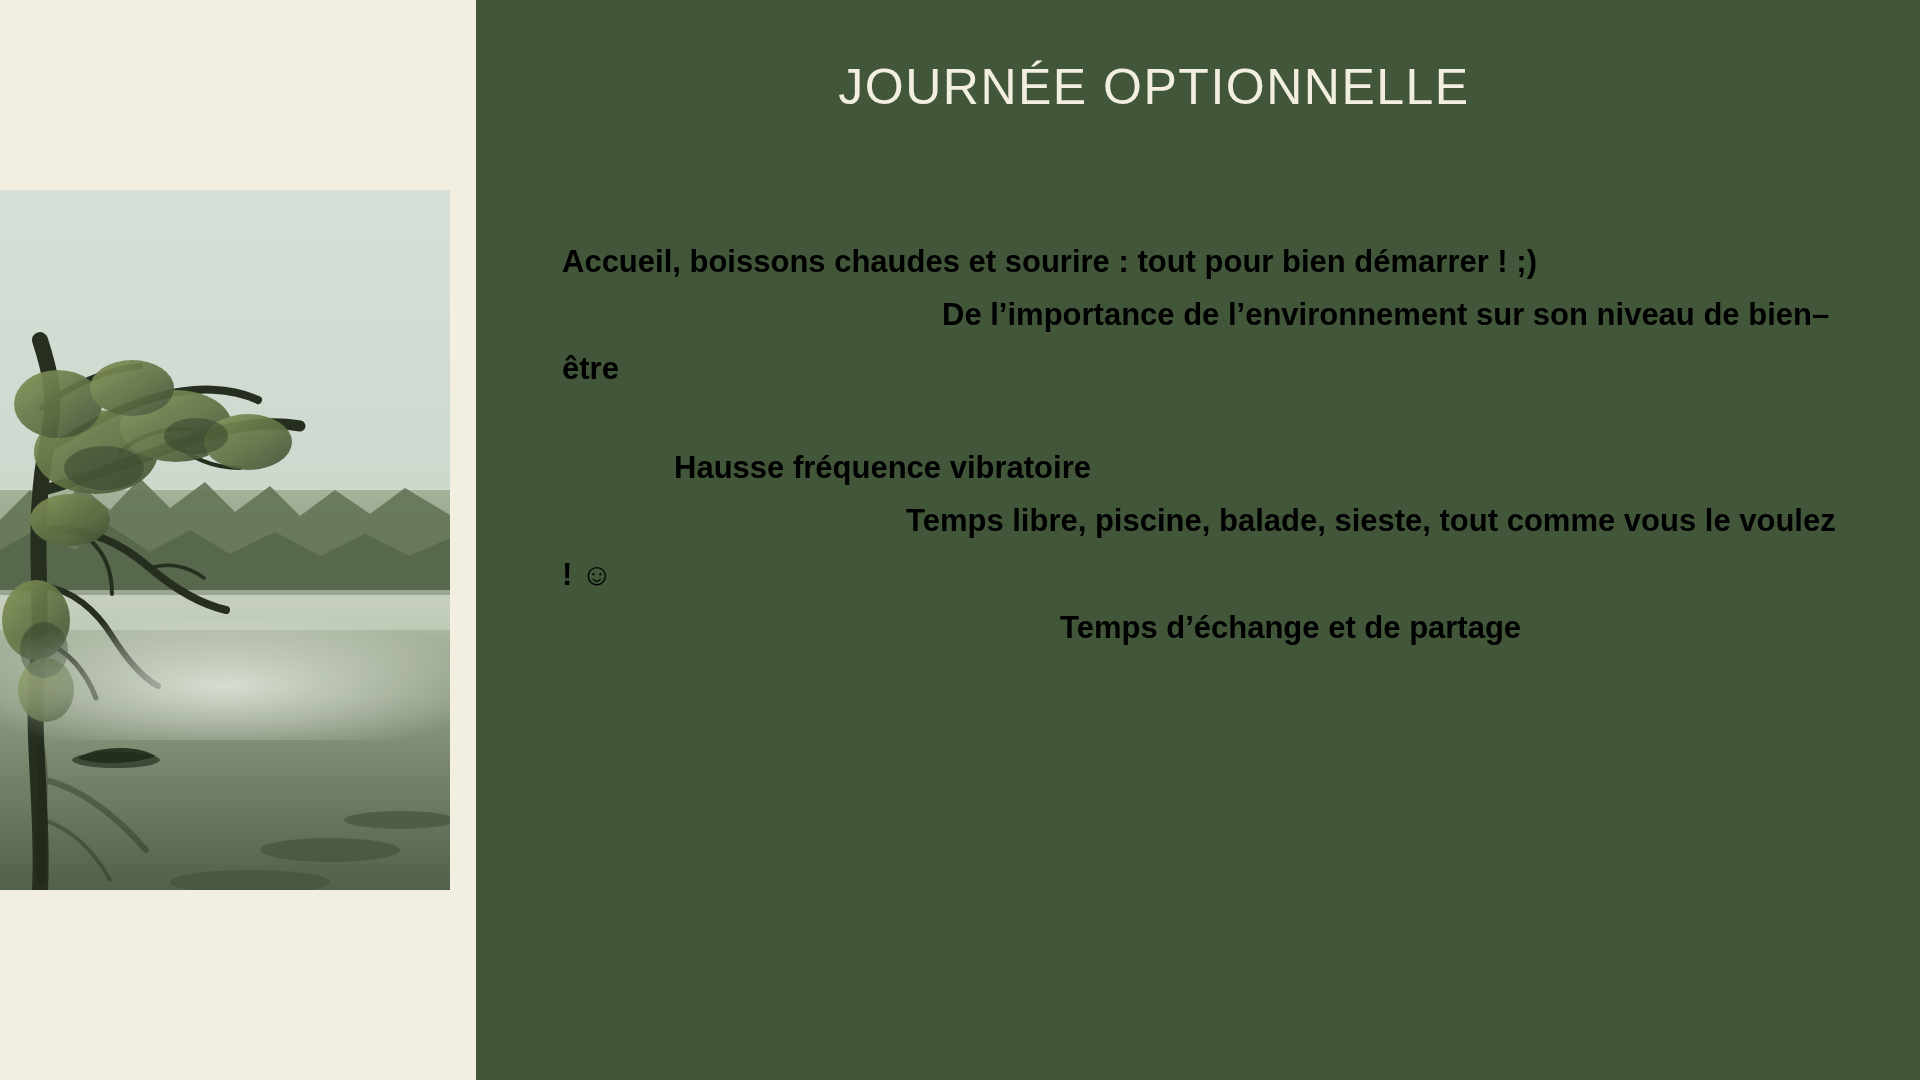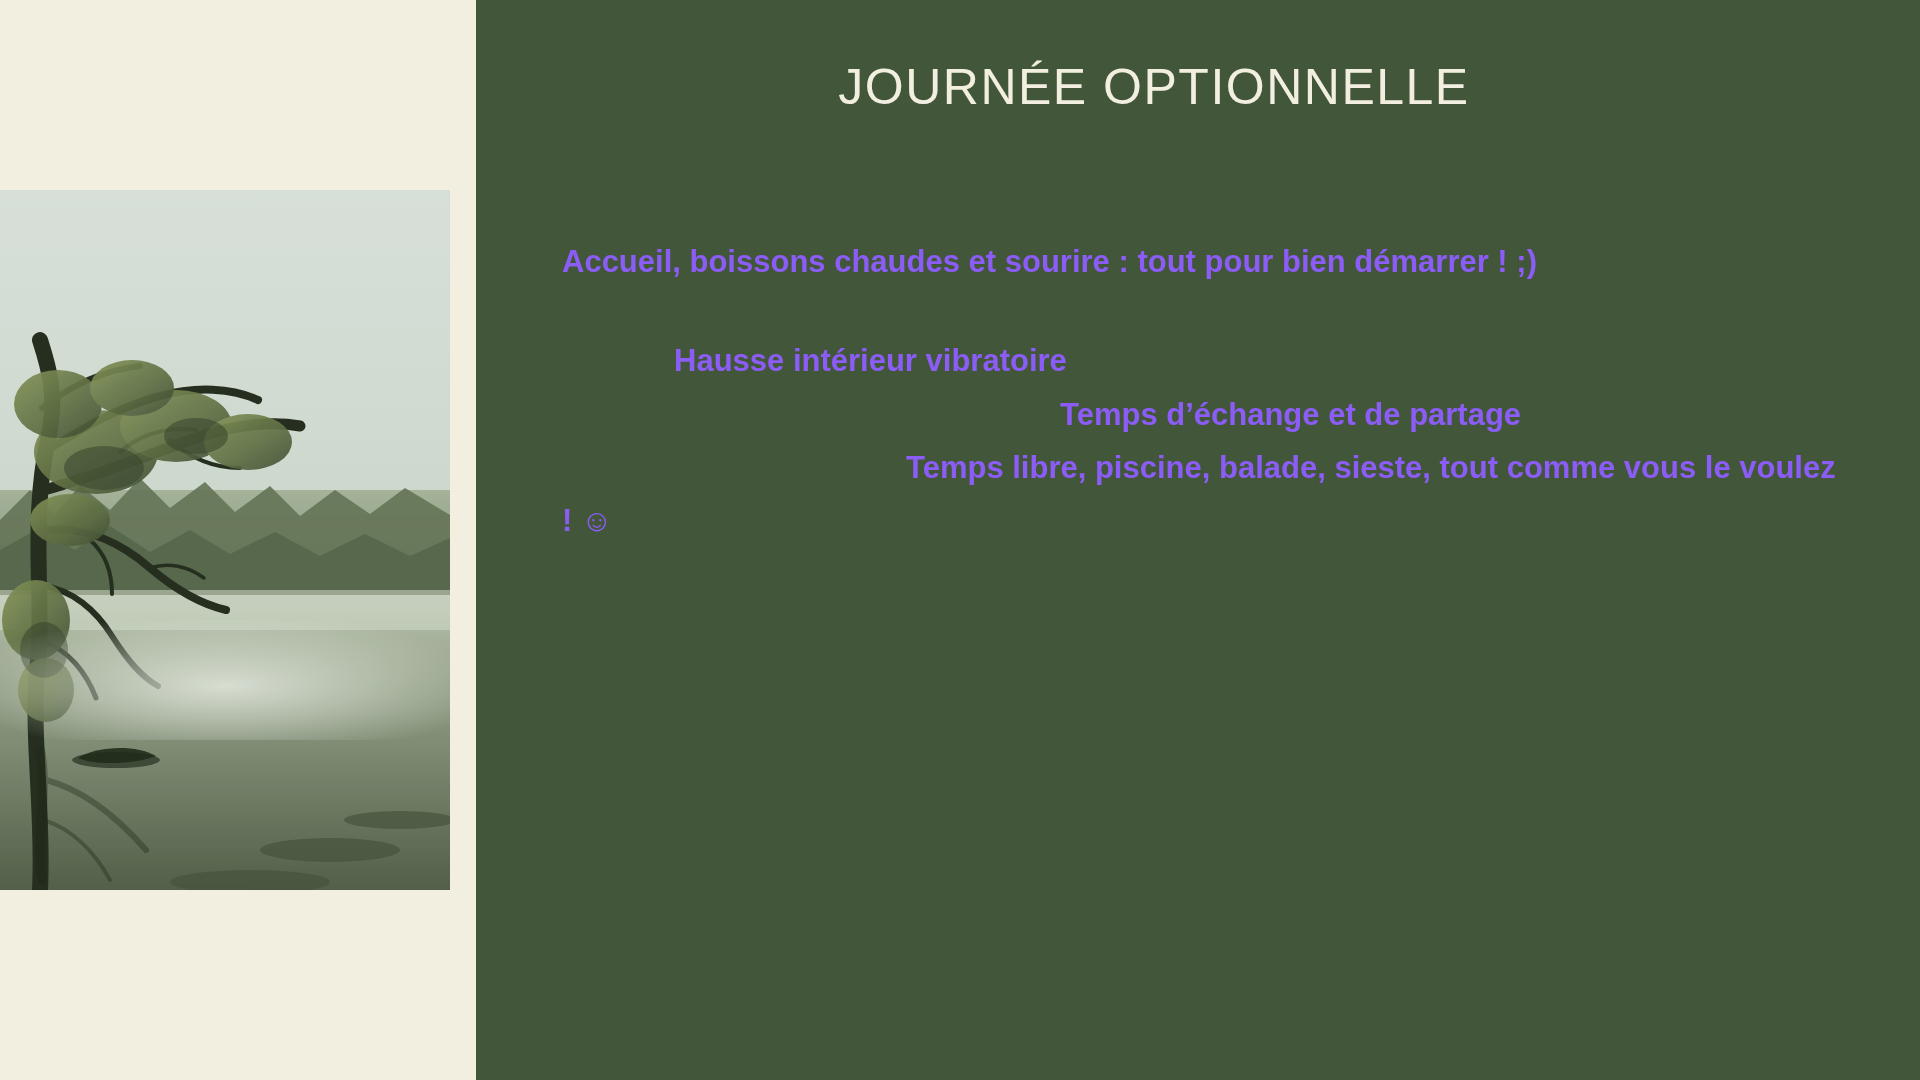--- a/index.html
+++ b/index.html
@@ -73,21 +73,21 @@
     letter-spacing: 1.5px;
     white-space: nowrap;
   }
 
   
   .body-block {
     position: absolute;
     left: 562px;
     top: 235px;
     width: 1290px;
-    color: #8b5cf6;
+    color: #000000;
     font-family: "Liberation Sans", sans-serif;
     font-weight: bold;
     font-size: 31px;
     line-height: 1.72;
   }
 
   .body-line {
     margin: 0;
     white-space: pre-wrap;
   }
@@ -197,19 +197,20 @@
       </g>
 
       <rect x="0" y="0" width="450" height="700" fill="#dfe6da" opacity="0.06"></rect>
     </svg>
   </div>
 
   <div class="slide-title">JOURNÉE OPTIONNELLE</div>
 
   <div class="body-block">
     <p class="body-line ind-0">Accueil, boissons chaudes et sourire : tout pour bien démarrer ! ;)</p>
+    <p class="body-line ind-2">De l’importance de l’environnement sur son niveau de bien–être</p>
     <div class="line-gap"></div>
-    <p class="body-line ind-3">Hausse intérieur vibratoire</p>
+    <p class="body-line ind-3">Hausse fréquence vibratoire</p>
+    <p class="body-line ind-6">Temps libre, piscine, balade, sieste, tout comme vous le voulez ! ☺</p>
     <p class="body-line ind-5">Temps d’échange et de partage</p>
-    <p class="body-line ind-6">Temps libre, piscine, balade, sieste, tout comme vous le voulez ! ☺</p>
   </div>
 
 </div>
 
 </body></html>

